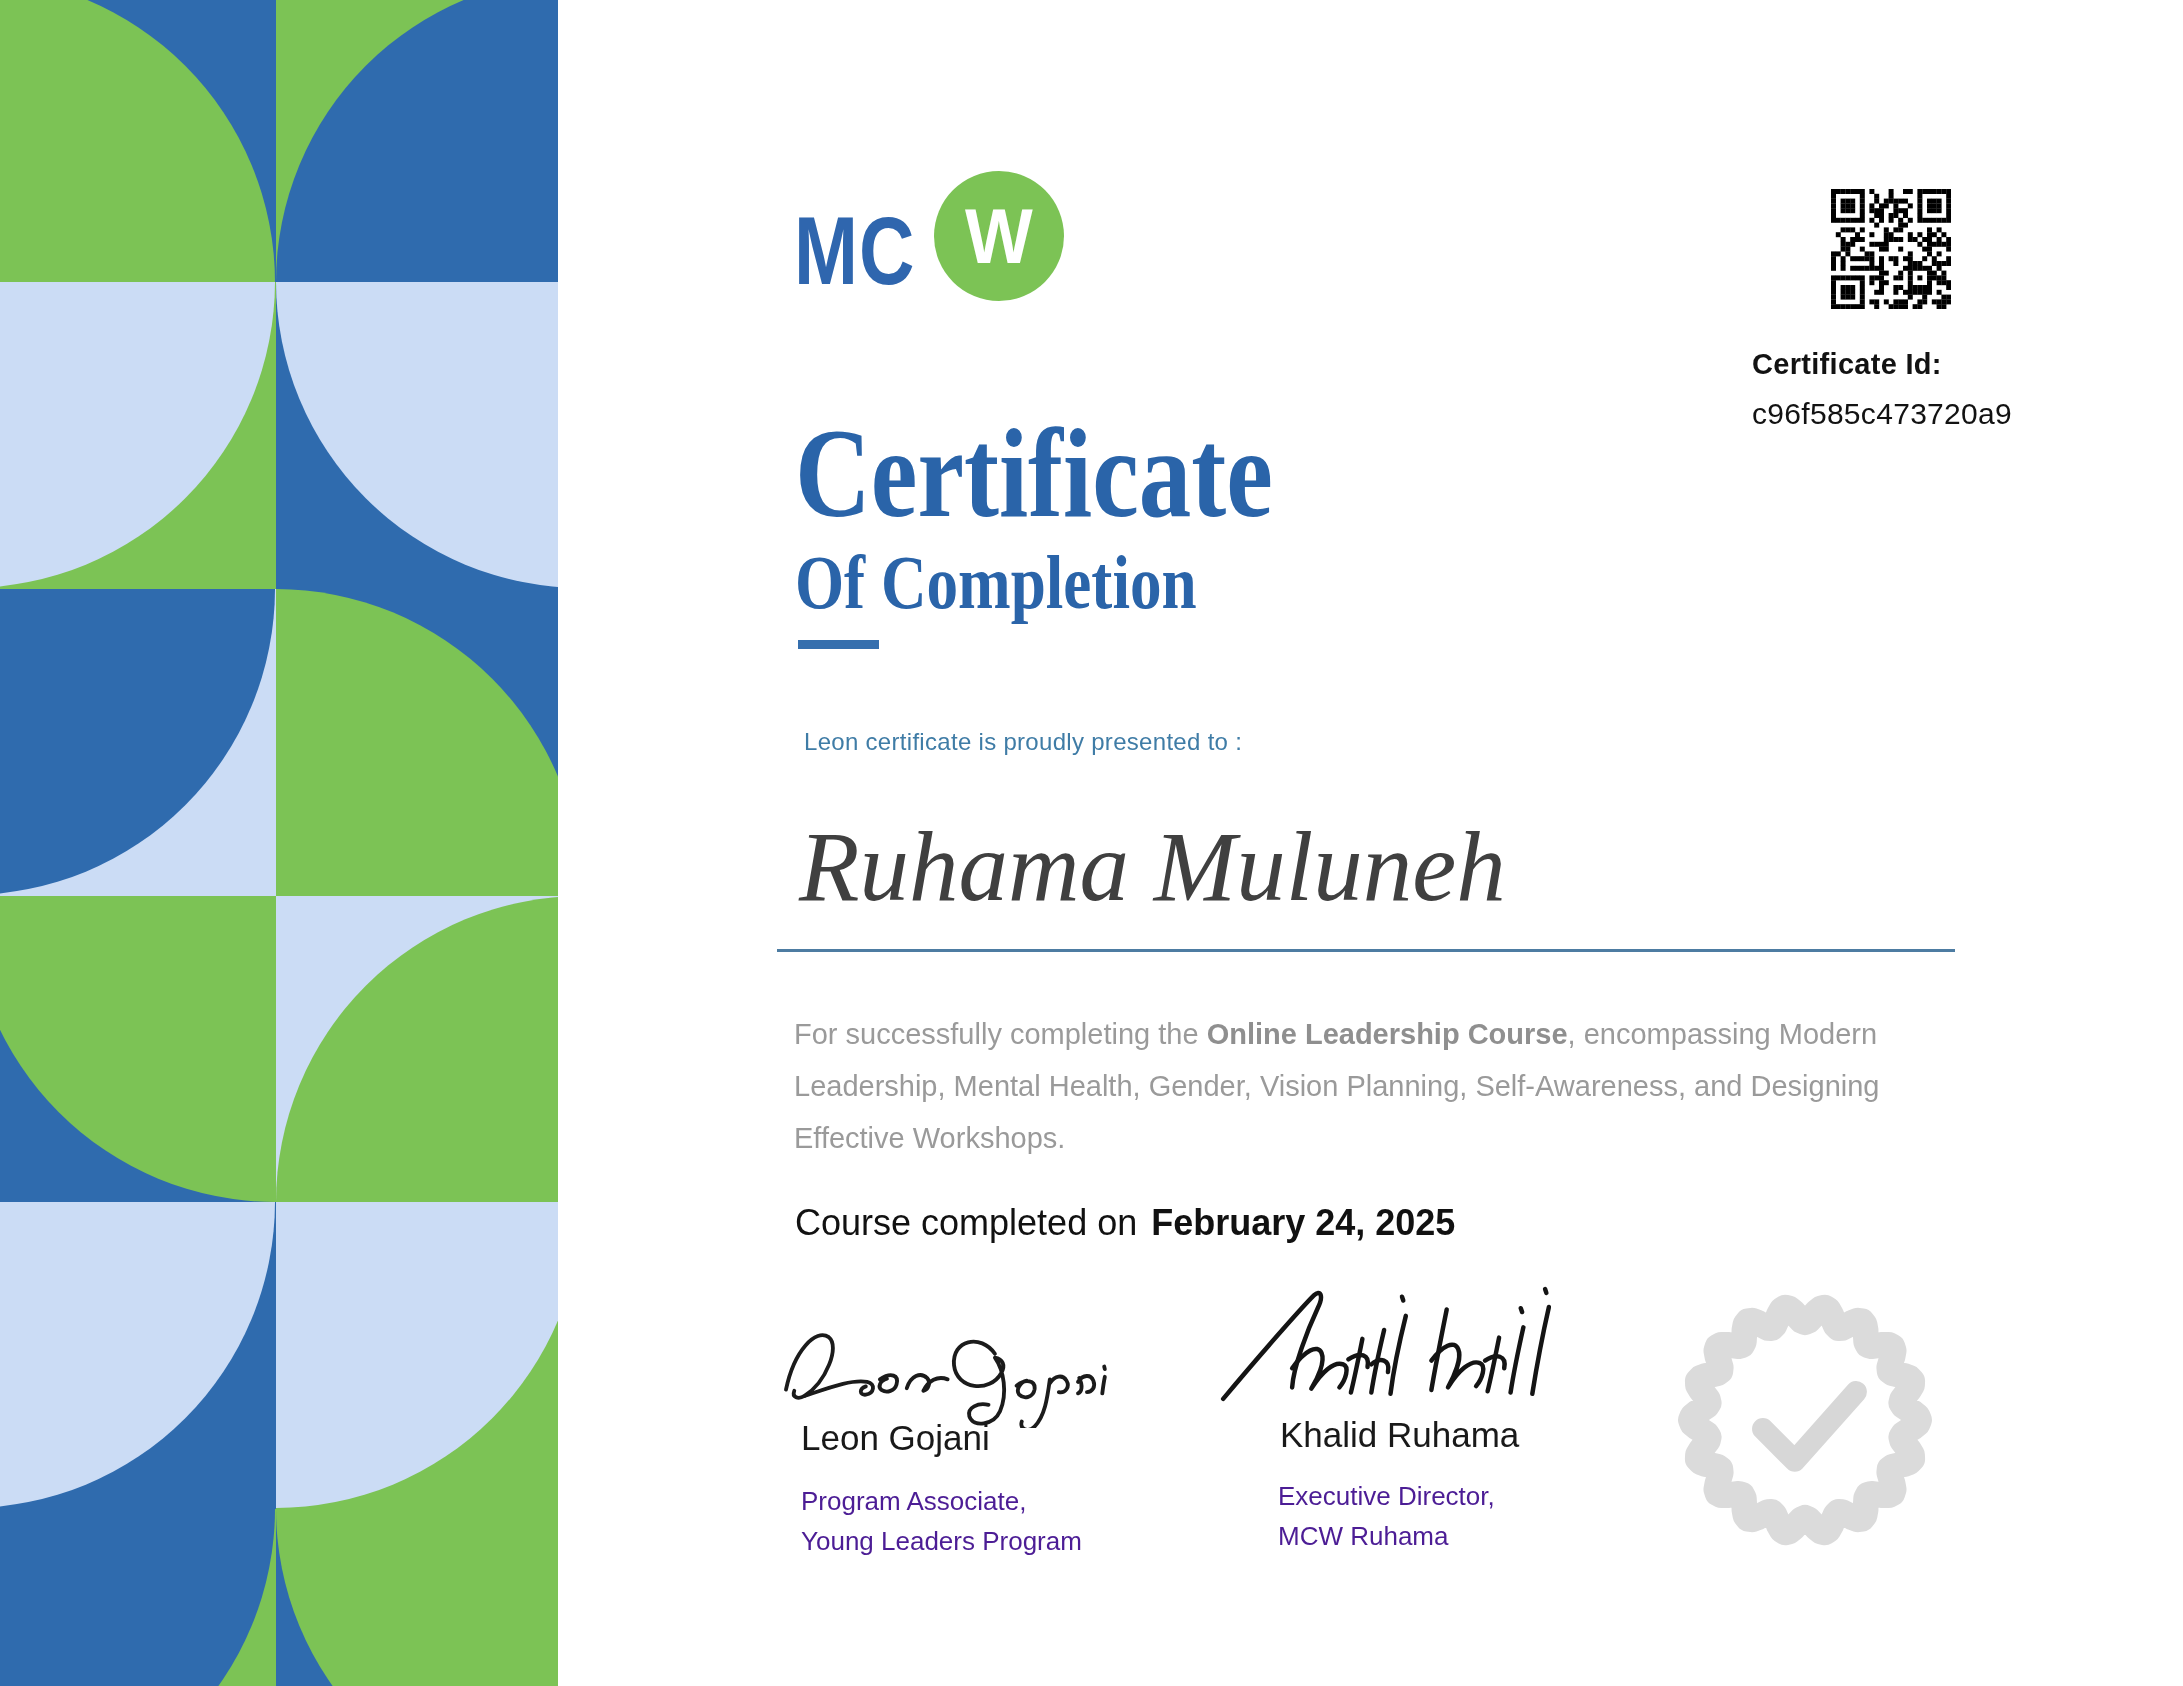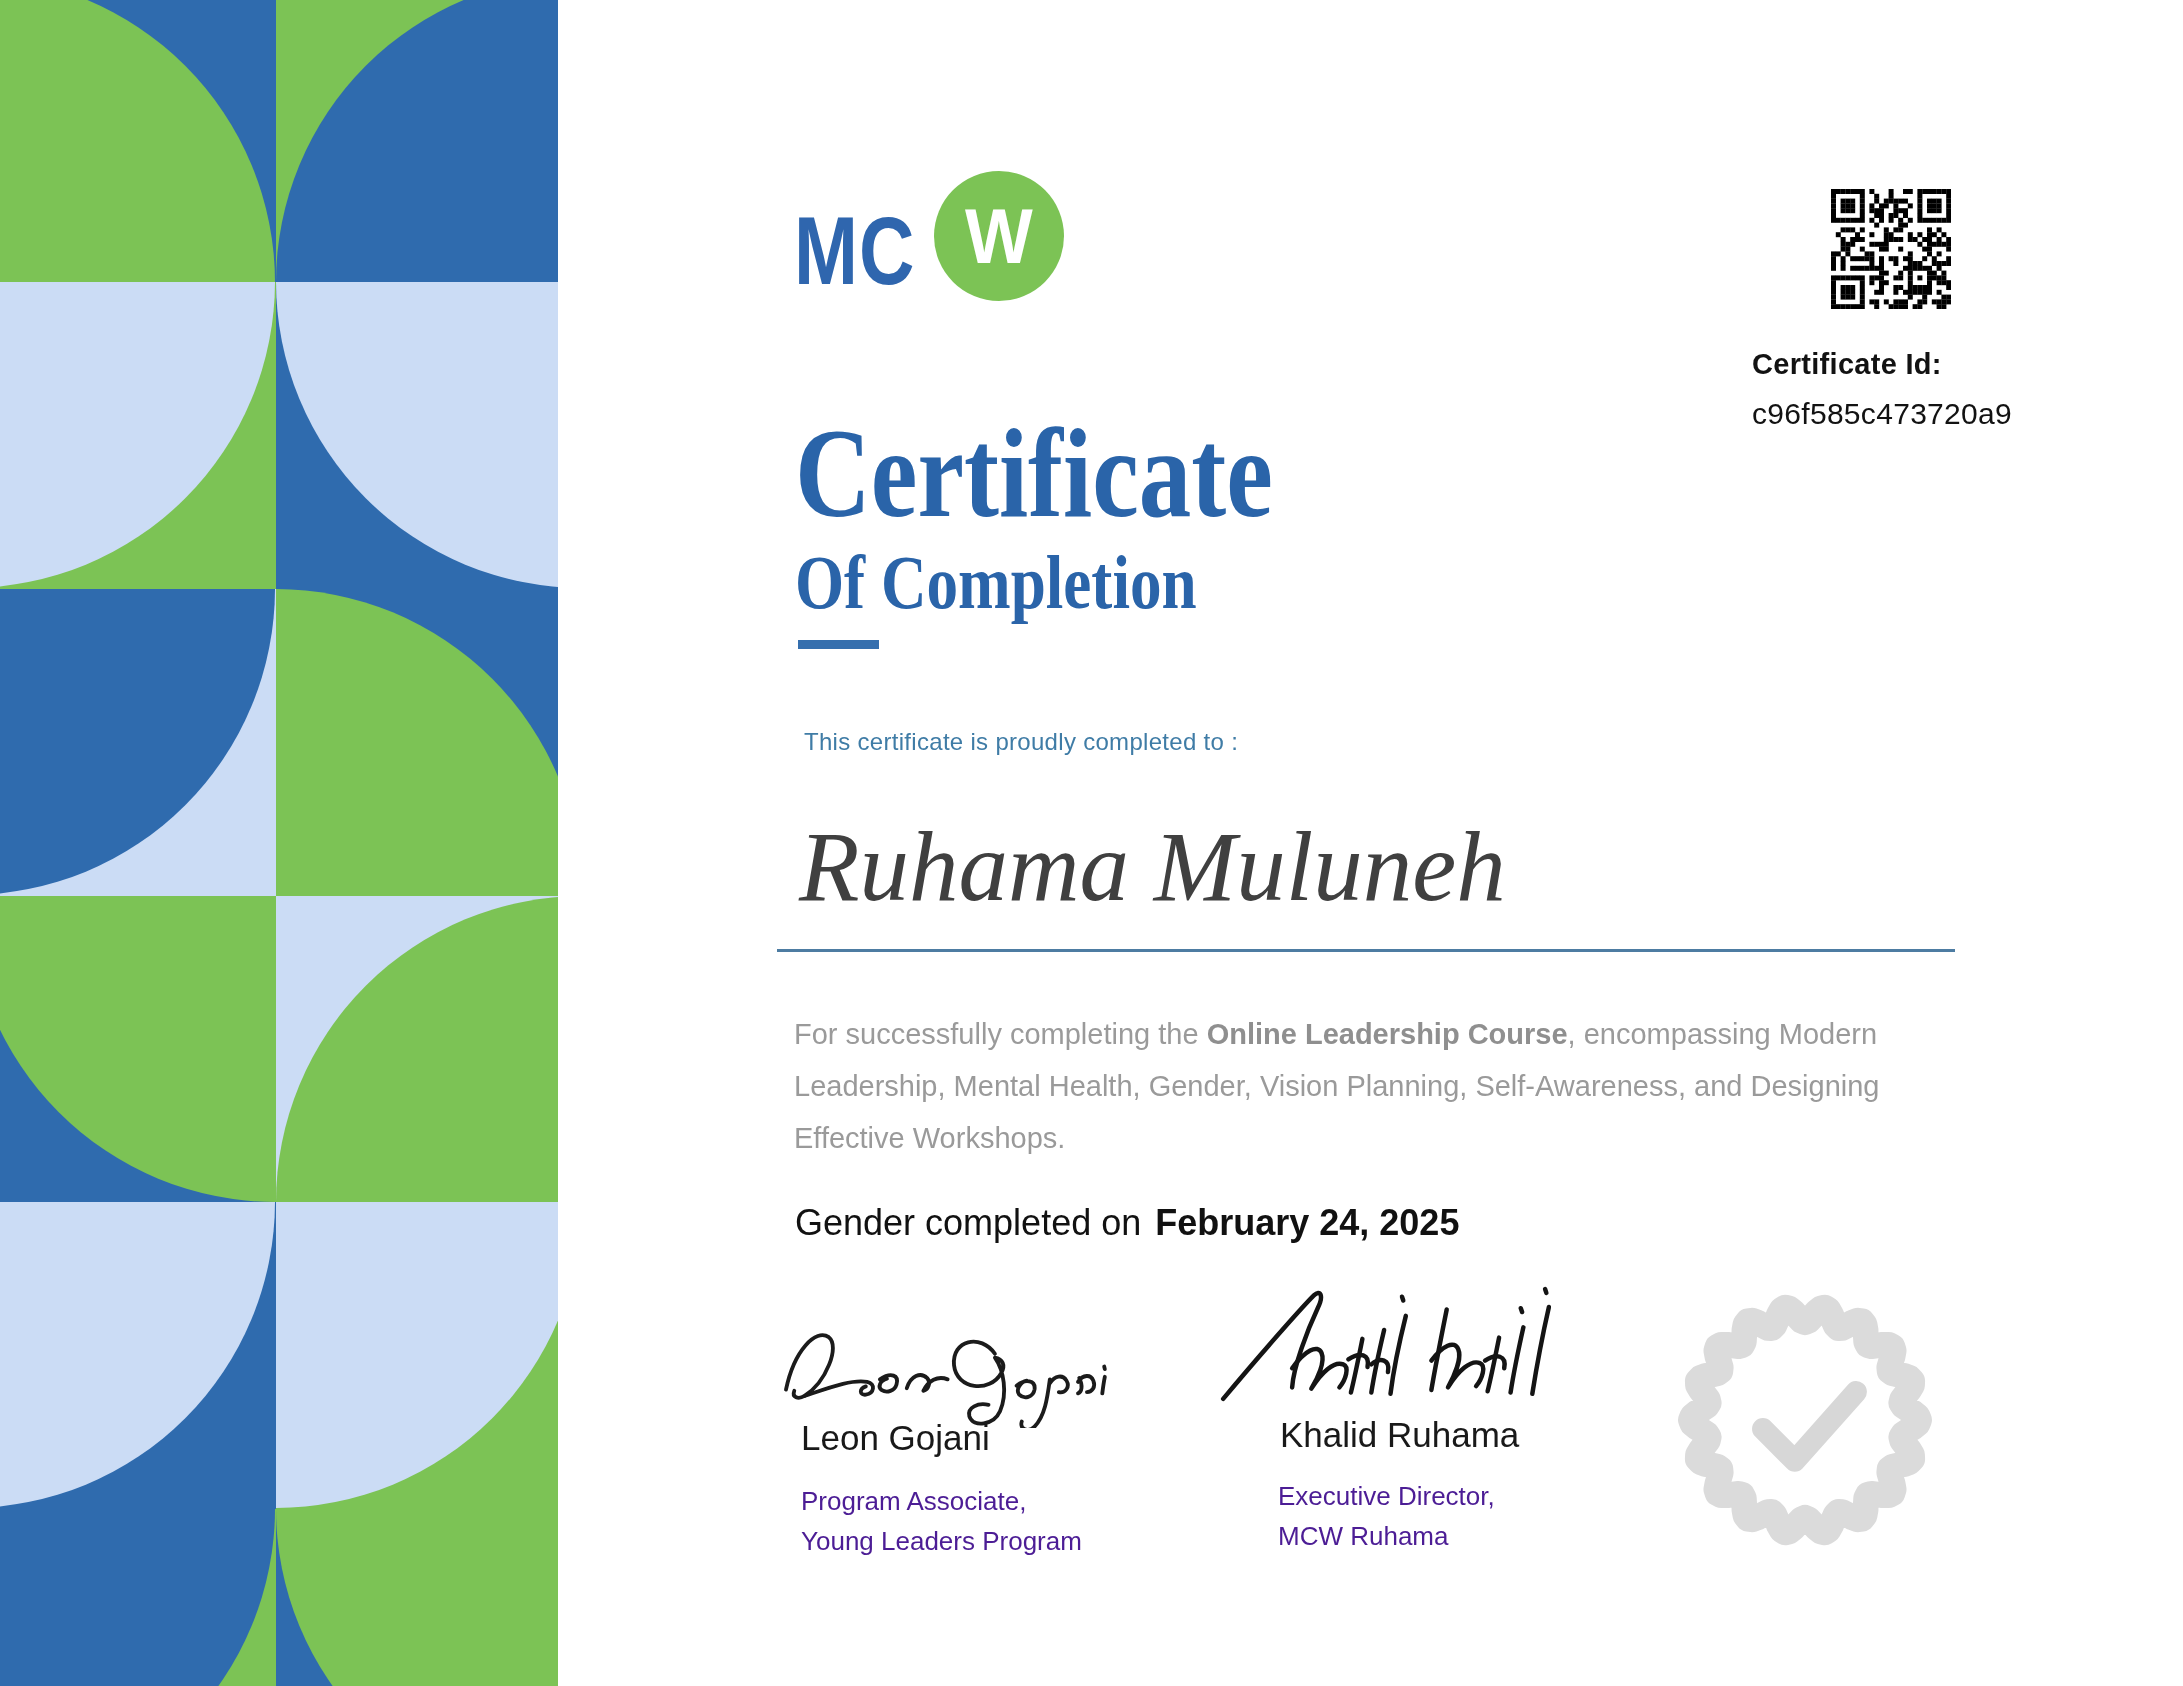--- a/index.html
+++ b/index.html
@@ -429,28 +429,28 @@
 
   <div class="cert-id">
     <div class="cert-id-label">Certificate Id:</div>
     <div class="cert-id-value">c96f585c473720a9</div>
   </div>
 
   <h1 class="title">Certificate</h1>
   <h2 class="subtitle">Of Completion</h2>
   <div class="dash"></div>
 
-  <div class="presented">This certificate is proudly completed to :</div>
+  <div class="presented">Leon certificate is proudly presented to :</div>
   <div class="name">Ruhama Muluneh</div>
   <div class="divider"></div>
 
   <p class="body-text"><span>For successfully completing the </span><span class="b">Online Leadership Course</span><span>, encompassing Modern Leadership, Mental Health, Gender, Vision Planning, Self-Awareness, and Designing Effective Workshops.</span></p>
 
   <div class="completed">
-    <span class="lbl">Gender completed on</span><span class="date">February 24, 2025</span>
+    <span class="lbl">Course completed on</span><span class="date">February 24, 2025</span>
   </div>
 
   <svg class="sig-svg leon-svg" width="377" height="128" viewBox="0 0 590 200">
     <g fill="none" stroke="#1b1b1b" stroke-width="6" stroke-linecap="round" stroke-linejoin="round">
       <path d="M25 140 C38 78 72 44 92 58 C110 72 88 128 54 150 C44 156 34 152 38 142"></path>
       <path d="M54 150 C96 136 128 124 152 128 C166 131 163 146 150 148 C140 149 139 139 150 135"></path>
       <path d="M172 124 C190 112 202 118 198 132 C195 142 183 146 175 141 C168 136 172 126 183 123"></path>
       <path d="M214 138 C220 118 236 112 246 122 C252 129 248 140 240 142 C248 126 262 118 278 124"></path>
       <path d="M352 84 C330 52 284 62 288 102 C292 140 344 146 362 114 C369 102 364 92 352 90 C366 110 372 146 360 174 C350 196 318 200 312 182 C308 168 326 160 342 164"></path>
       <path d="M386 134 C400 122 416 126 414 140 C412 152 398 156 390 148 C384 140 392 128 402 126"></path>

